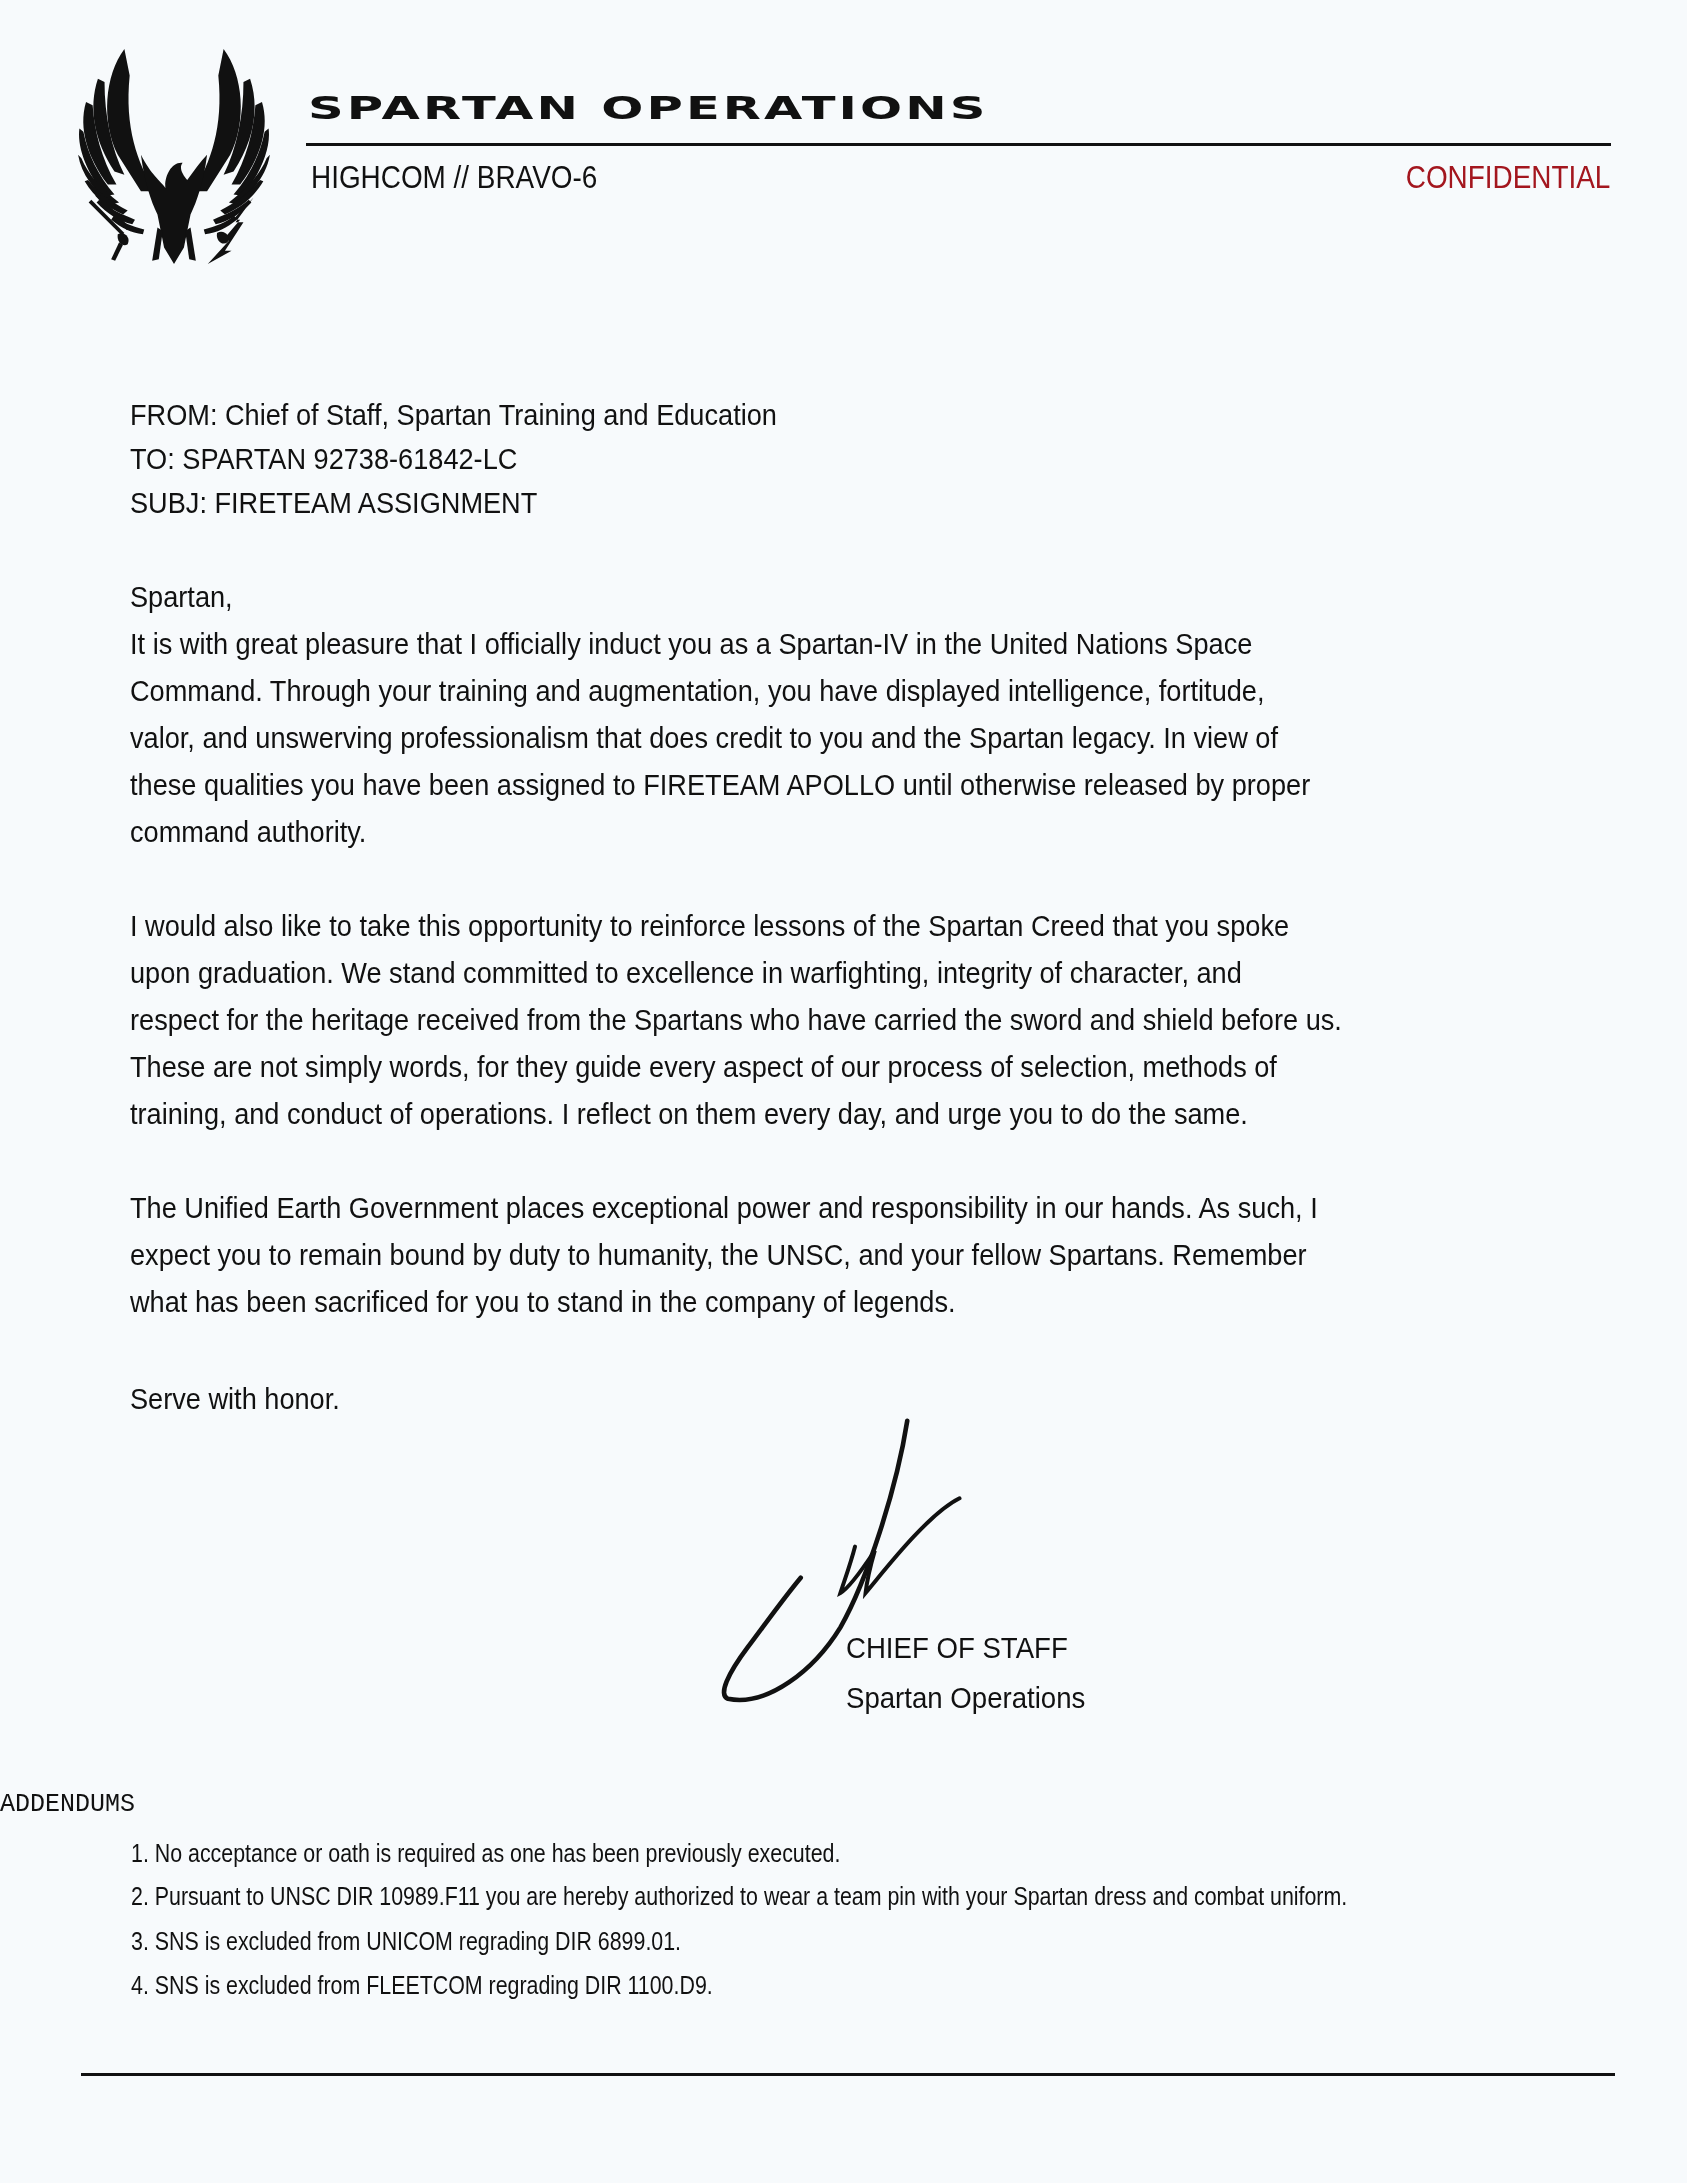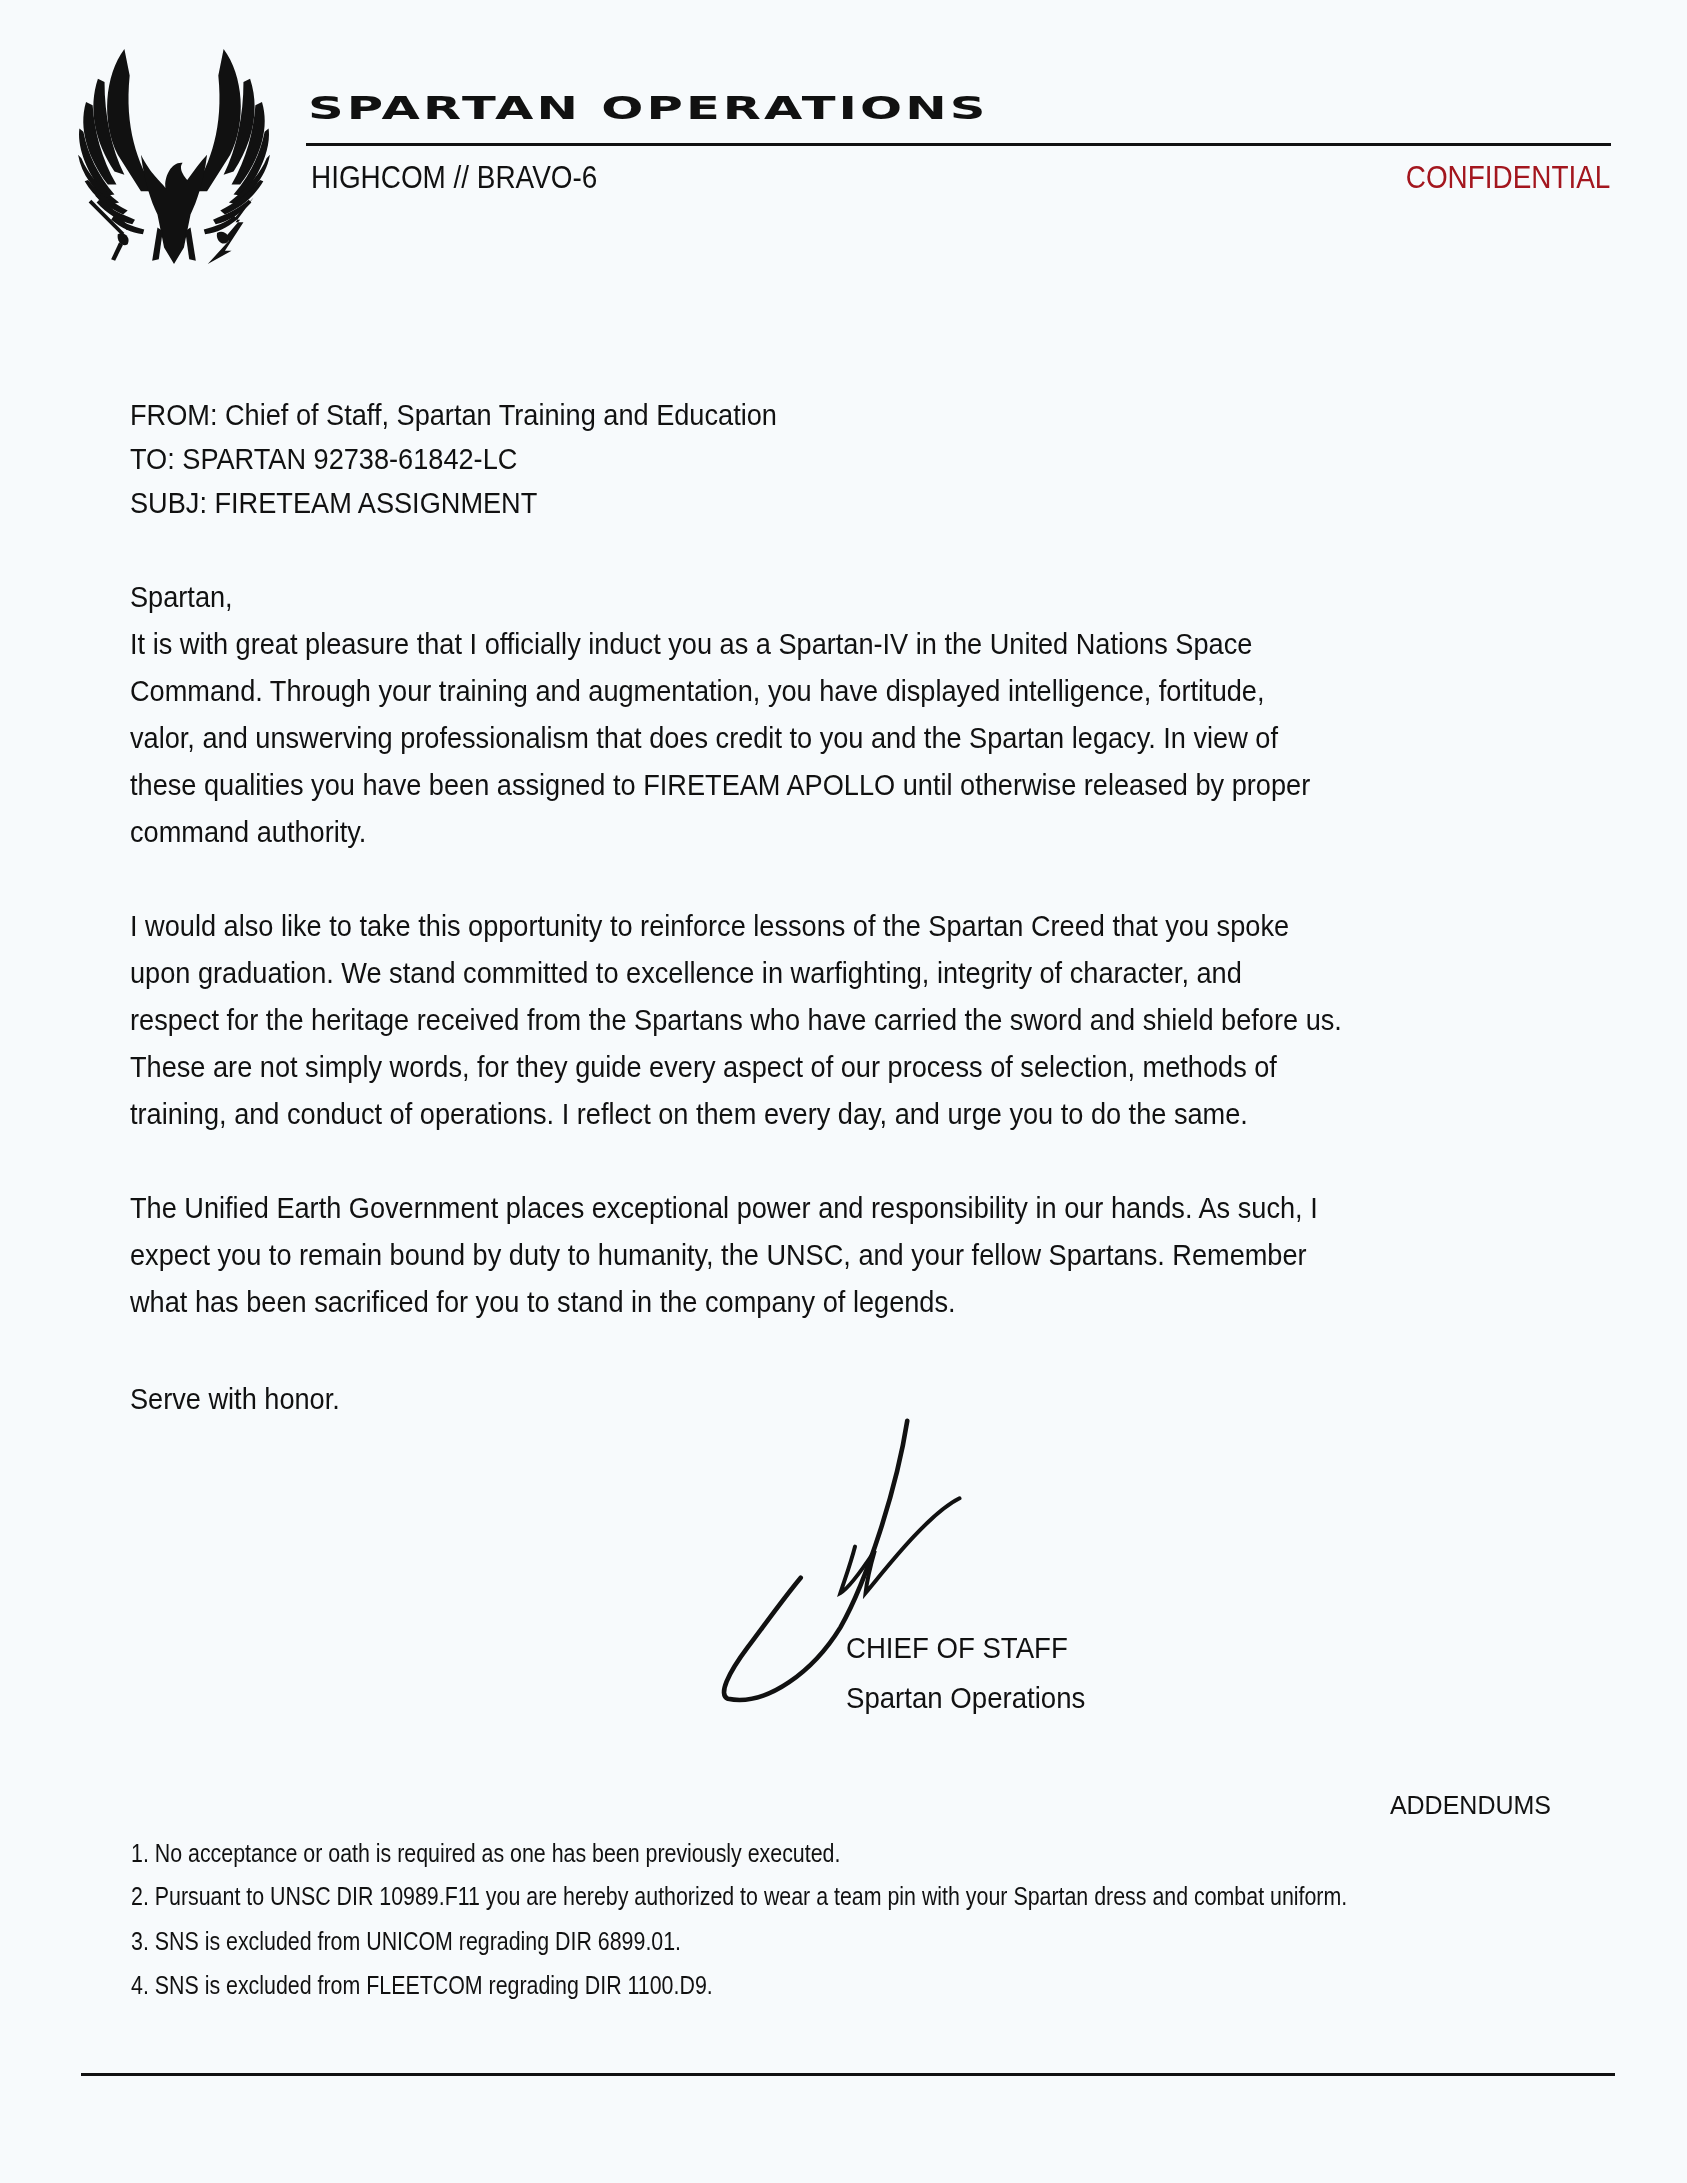--- a/index.html
+++ b/index.html
@@ -22,22 +22,22 @@
     transform: scaleX(0.9); transform-origin: left top; }
   .sub-right { right: 77px; top: 160px; font-size: 31px; line-height: 36px; white-space: nowrap;
     transform: scaleX(0.9); transform-origin: right top; }
   .line {
     position: absolute; left: 130px; white-space: nowrap;
     font-size: 30px; line-height: 37px;
     transform: scaleX(0.905); transform-origin: left top;
   }
   .sig-block { left: 846px; white-space: nowrap; font-size: 30px; line-height: 37px;
     transform: scaleX(0.92); transform-origin: left top; }
-  .addenda-title { left: 0; width: 1551px; text-align: right; top: 1789px;
-    font-size: 25px; line-height: 32px; }
+  .addenda-title { left: 0; width: 1551px; text-align: left; top: 1789px;
+    font-size: 25px; line-height: 32px; font-family: Liberation Mono, monospace; }
   .add-line { position: absolute; left: 131px; white-space: nowrap; font-size: 25px; line-height: 32px;
     transform: scaleX(0.855); transform-origin: left top; }
   .rule-bottom { left: 81px; top: 2073px; width: 1534px; height: 3.3px; background: #111; }
   .signature { left: 708px; top: 1409px; width: 331px; height: 311px; }
 </style>
 </head>
 <body>
 
 <div class="abs logo">
   <svg viewBox="0 0 290 325" width="192" height="215">

